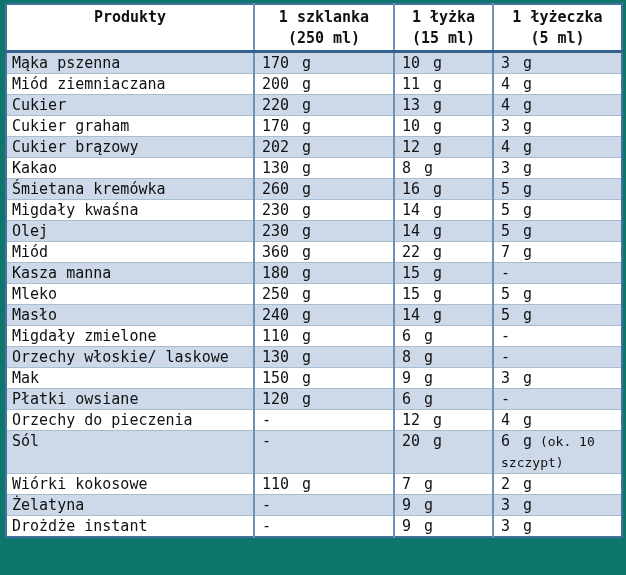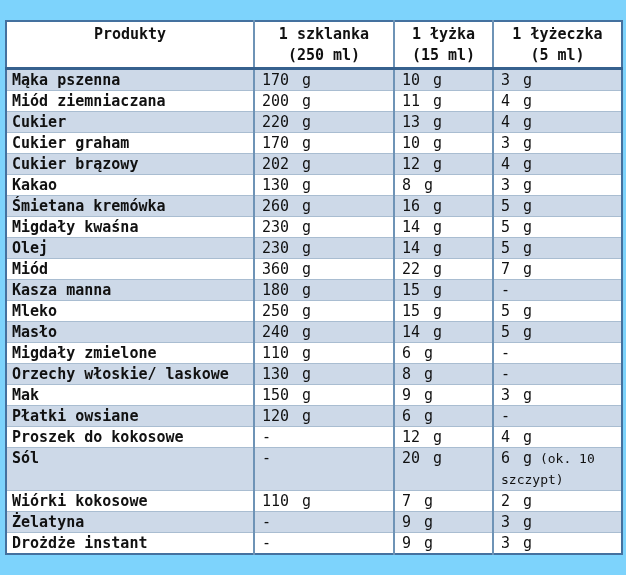--- a/index.html
+++ b/index.html
@@ -9,23 +9,23 @@
     --header-separator: #36618e;
     --column-border: #6e93b6;
     --row-border: #a9bdd1;
     --text-color: #111111;
   }
   * { box-sizing: border-box; }
   html, body { margin: 0; padding: 0; background: #ffffff; }
   .page {
     width: 626px;
     height: 575px;
-    padding: 20px 5px 0 5px;
+    padding: 3px 5px 0 5px;
     overflow: hidden;
-    background: #7dd3fc;
+    background: #0f766e;
   }
   table.conv {
     border-collapse: collapse;
     table-layout: fixed;
     width: 616px;
     font-family: "DejaVu Sans Mono", "Liberation Mono", monospace;
     font-size: 15px;
     color: var(--text-color);
     border: 2px solid var(--outer-border);
   }
@@ -44,21 +44,21 @@
   }
   thead th .hline { display: block; }
   tbody td {
     vertical-align: top;
     line-height: 20px;
     padding: 0 4px;
     border-top: 1px solid var(--row-border);
     white-space: normal;
     overflow: hidden;
   }
-  tbody td.product { font-weight: bold; padding-left: 5px; }
+  tbody td.product { font-weight: normal; padding-left: 5px; }
   tbody td.val { padding-left: 7px; word-spacing: 4px; }
   tbody tr.band { background: var(--band-row); }
   tbody tr.plain { background: var(--plain-row); }
   .note { font-size: 13px; word-spacing: 0; }
 </style>
 </head>
 <body>
 
 <div class="page">
   <table class="conv">
@@ -185,21 +185,21 @@
           <td class="val"><span>9 g</span></td>
           <td class="val"><span>3 g</span></td>
         </tr>
         <tr class="band">
           <td class="product"><span>Płatki owsiane</span></td>
           <td class="val"><span>120 g</span></td>
           <td class="val"><span>6 g</span></td>
           <td class="val"><span>-</span></td>
         </tr>
         <tr class="plain">
-          <td class="product"><span>Proszek do kokosowe</span></td>
+          <td class="product"><span>Orzechy do pieczenia</span></td>
           <td class="val"><span>-</span></td>
           <td class="val"><span>12 g</span></td>
           <td class="val"><span>4 g</span></td>
         </tr>
         <tr class="band">
           <td class="product"><span>Sól</span></td>
           <td class="val"><span>-</span></td>
           <td class="val"><span>20 g</span></td>
           <td class="val"><span>6 g</span><span class="note"> (ok. 10 szczypt)</span></td>
         </tr>

